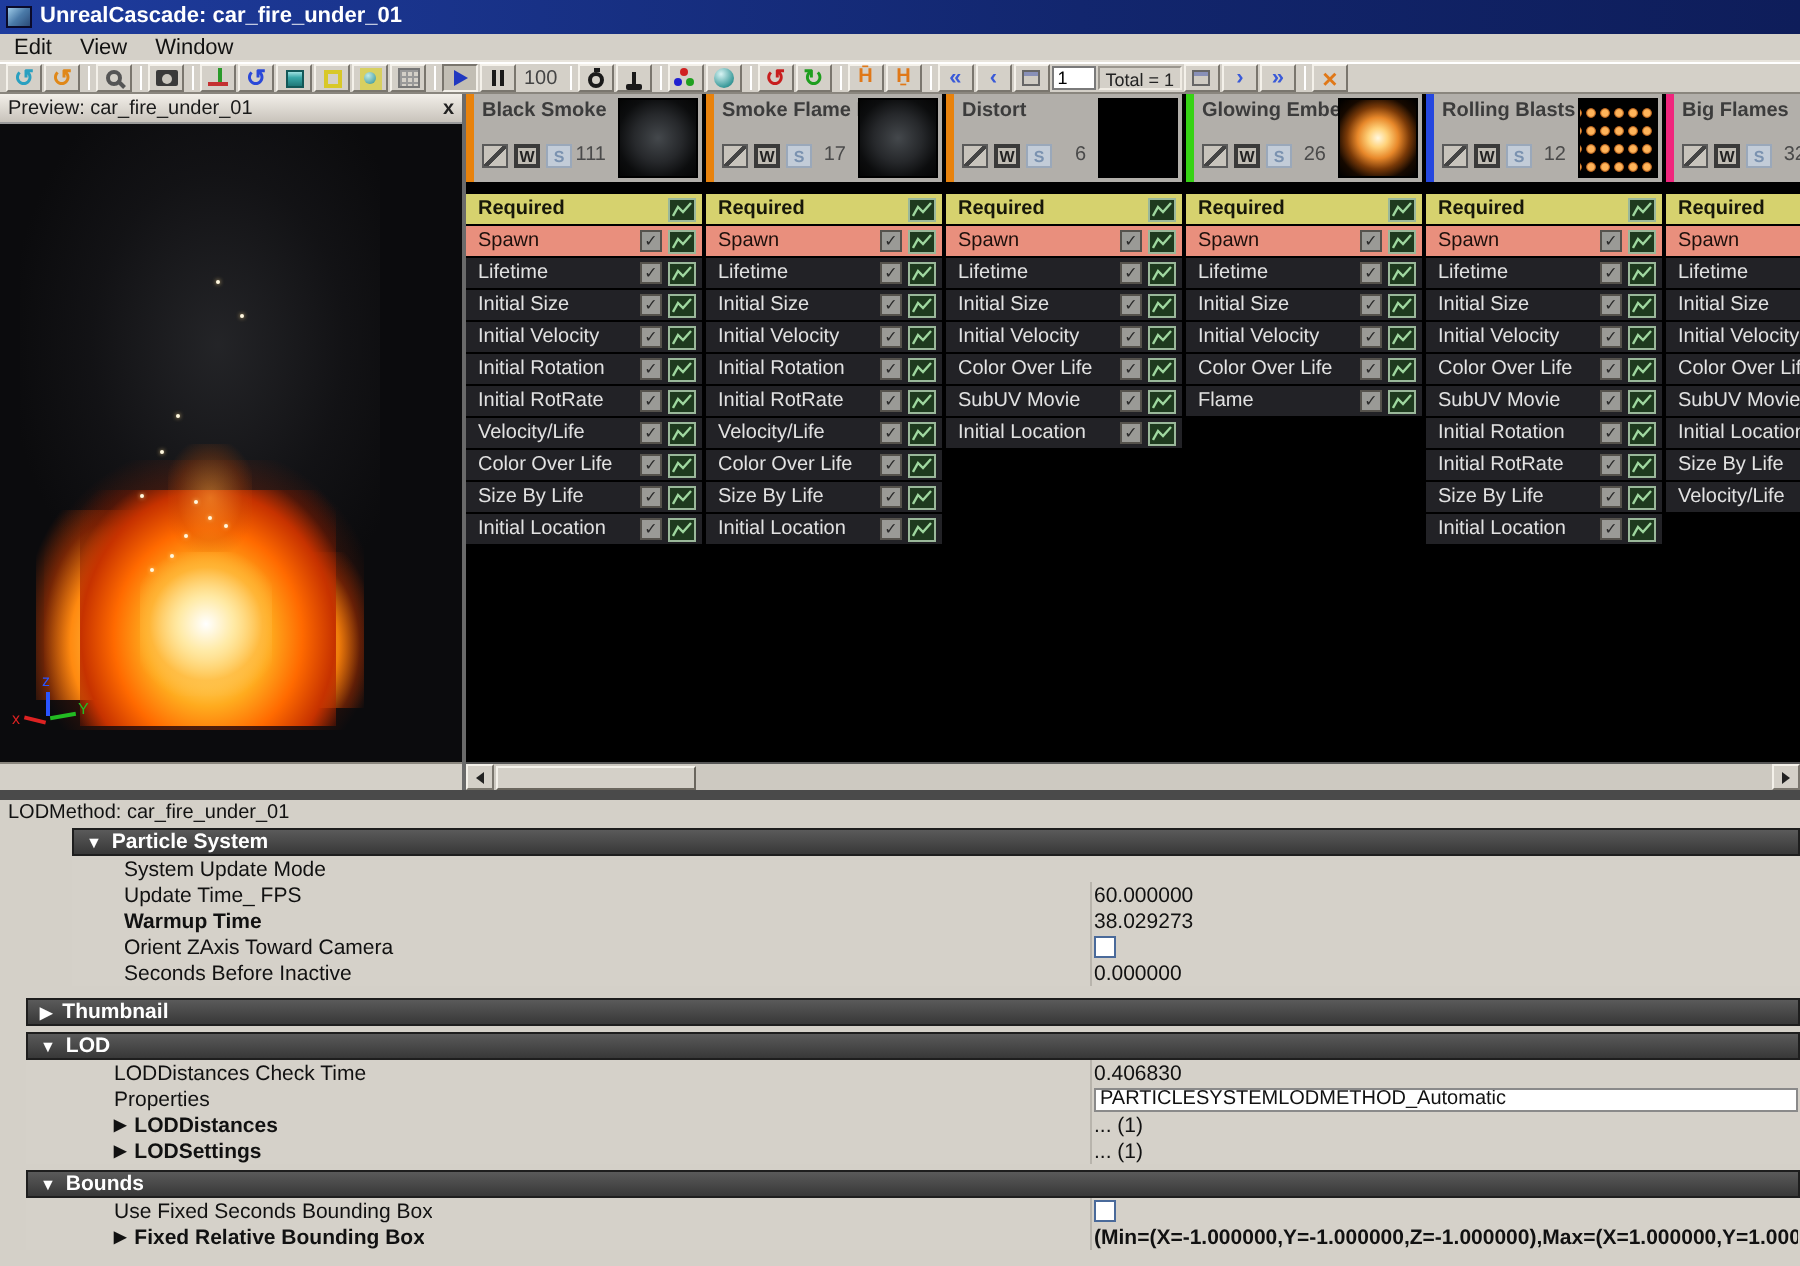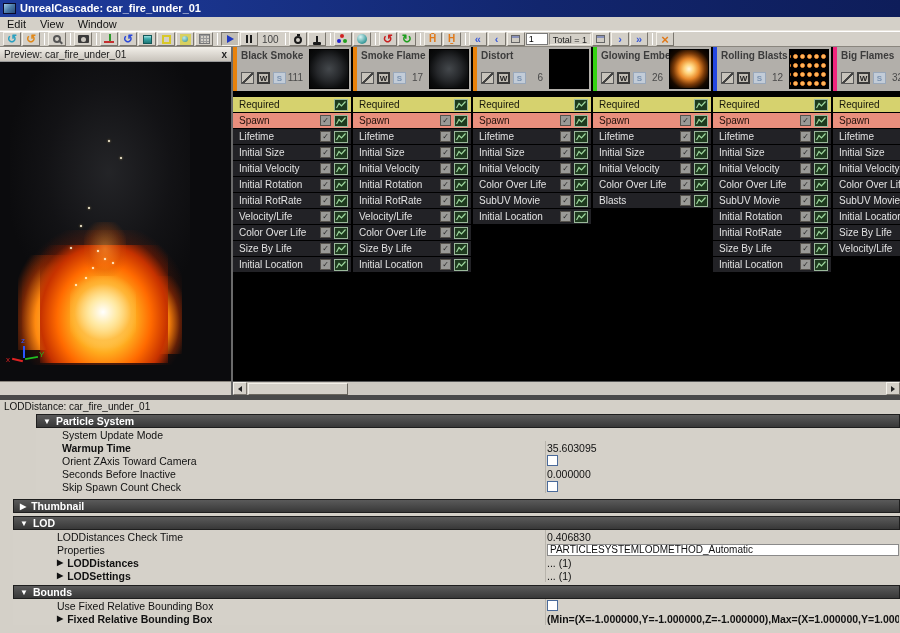--- a/index.html
+++ b/index.html
@@ -92,21 +92,21 @@
   .em-btn.b3 { background:#c2ccd8; border:1px solid #9aa8ba; color:#7a92b0; }
   .em-count { position:absolute; right:48px; bottom:8px; font-size:10px; color:#4a4a4a; }
   .em-thumb { position:absolute; right:2px; top:2px; width:40px; height:40px; border:1px solid #000; }
   .th-smoke { background:radial-gradient(circle at 50% 50%, #44484c 0%, #26282b 45%, #0c0d0e 75%, #050505 100%); }
   .th-black { background:#000; }
   .th-embers { background:radial-gradient(circle at 50% 50%, #fff8e0 0%, #ffd27a 18%, #e8882a 38%, #7a3a08 58%, #160900 78%, #000 100%); }
   .th-sprites { background-color:#000; background-image:radial-gradient(circle, #ffb45a 0 28%, rgba(210,110,30,0.8) 40%, transparent 46%); background-size:7px 9px; background-position:2px 2px; }
   .em-modules { display:flex; flex-direction:column; }
   .mod { height:15px; margin-bottom:1px; background:#222226; display:flex; align-items:center; padding:0 3px 0 6px; font-size:10px; color:#e2e2e2; }
   .mod .mlabel { flex:1; white-space:nowrap; overflow:hidden; }
-  .mod.req { background:#d6d26e; color:#17170a; }
+  .mod.req { background:#d6d26e; color:#17170a;font-weight:bold; }
   .mod.spawn { background:#e98f7d; color:#1d100c; }
   .mod-check { width:11px; height:11px; flex:none; background:#9a9a96; border:1px solid #55524c; margin-right:3px; font-size:8px; line-height:9px; text-align:center; color:#2a2a2a; }
   .mod-graph { width:14px; height:12px; flex:none; background:#1e3a1e; border:1px solid #9ab89a; display:flex; align-items:center; justify-content:center; }
 
   
   .hscroll { height:14px; flex:none; background:#cdc9c1; border-top:1px solid #555; display:flex; align-items:center; }
   .sb-btn { width:14px; height:13px; background:#d4d0c8; border:1px solid; border-color:#f4f1ea #7a766e #7a766e #f4f1ea; display:flex; align-items:center; justify-content:center; }
   .sb-arrow-l { width:0; height:0; border-right:4px solid #222; border-top:3px solid transparent; border-bottom:3px solid transparent; }
   .sb-arrow-r { width:0; height:0; border-left:4px solid #222; border-top:3px solid transparent; border-bottom:3px solid transparent; }
   .sb-thumb { width:100px; height:12px; background:#d4d0c8; border:1px solid; border-color:#f4f1ea #6a665e #6a665e #f4f1ea; margin-left:1px; }
@@ -658,21 +658,21 @@
               <div class="mod">
                 <span class="mlabel">Color Over Life</span>
                 <span class="mod-check">✓</span>
                 <span class="mod-graph">
                   <svg width="10" height="8" viewBox="0 0 10 8">
                     <polyline points="0.5,7 3,2.5 5.5,5 9.5,0.5" fill="none" stroke="#9fd89f" stroke-width="1.2"></polyline>
                   </svg>
                 </span>
               </div>
               <div class="mod">
-                <span class="mlabel">Blasts</span>
+                <span class="mlabel">Flame</span>
                 <span class="mod-check">✓</span>
                 <span class="mod-graph">
                   <svg width="10" height="8" viewBox="0 0 10 8">
                     <polyline points="0.5,7 3,2.5 5.5,5 9.5,0.5" fill="none" stroke="#9fd89f" stroke-width="1.2"></polyline>
                   </svg>
                 </span>
               </div>
             </div>
           </div>
           <div class="emitter">
@@ -838,52 +838,52 @@
         <div class="sb-thumb"></div>
         <div class="sb-track"></div>
         <div class="sb-btn">
             <span class="sb-arrow-r"></span>
           </div>
       </div>
     </div>
   </div>
 
   <div id="properties">
-    <div class="props-title">LODDistance: car_fire_under_01</div>
+    <div class="props-title">LODMethod: car_fire_under_01</div>
     <div id="props-body">
         <div class="psec-block" style="--inset: 36px; --lpad: 26px; --vcol: 509px;">
           <div class="psec-bar">
             <span class="tri">▼</span>
             <span>Particle System</span>
           </div>
           <div class="prow">
             <span class="plabel">System Update Mode</span>
           </div>
+          <div class="prow">
+            <span class="plabel">Update Time_ FPS</span>
+            <div class="pvalcol">
+              <span class="pvalue">60.000000</span>
+            </div>
+          </div>
           <div class="prow bold">
             <span class="plabel">Warmup Time</span>
             <div class="pvalcol">
-              <span class="pvalue">35.603095</span>
+              <span class="pvalue">38.029273</span>
             </div>
           </div>
           <div class="prow">
             <span class="plabel">Orient ZAxis Toward Camera</span>
             <div class="pvalcol">
               <span class="pcheck"></span>
             </div>
           </div>
           <div class="prow">
             <span class="plabel">Seconds Before Inactive</span>
             <div class="pvalcol">
               <span class="pvalue">0.000000</span>
-            </div>
-          </div>
-          <div class="prow">
-            <span class="plabel">Skip Spawn Count Check</span>
-            <div class="pvalcol">
-              <span class="pcheck"></span>
             </div>
           </div>
         </div>
         <div class="pgap6"></div>
         <div class="psec-block" style="--inset: 13px; --lpad: 44px; --vcol: 532px;">
           <div class="psec-bar">
             <span class="tri">▶</span>
             <span>Thumbnail</span>
           </div>
         </div>
@@ -918,21 +918,21 @@
             </div>
           </div>
         </div>
         <div class="pgap3"></div>
         <div class="psec-block" style="--inset: 13px; --lpad: 44px; --vcol: 532px;">
           <div class="psec-bar">
             <span class="tri">▼</span>
             <span>Bounds</span>
           </div>
           <div class="prow">
-            <span class="plabel">Use Fixed Relative Bounding Box</span>
+            <span class="plabel">Use Fixed Seconds Bounding Box</span>
             <div class="pvalcol">
               <span class="pcheck"></span>
             </div>
           </div>
           <div class="prow bold">
             <span class="plabel"><span class="rtri">▶</span>Fixed Relative Bounding Box</span>
             <div class="pvalcol">
               <span class="pvalue boldval">(Min=(X=-1.000000,Y=-1.000000,Z=-1.000000),Max=(X=1.000000,Y=1.000000,Z=1.000000),Is</span>
             </div>
           </div>

